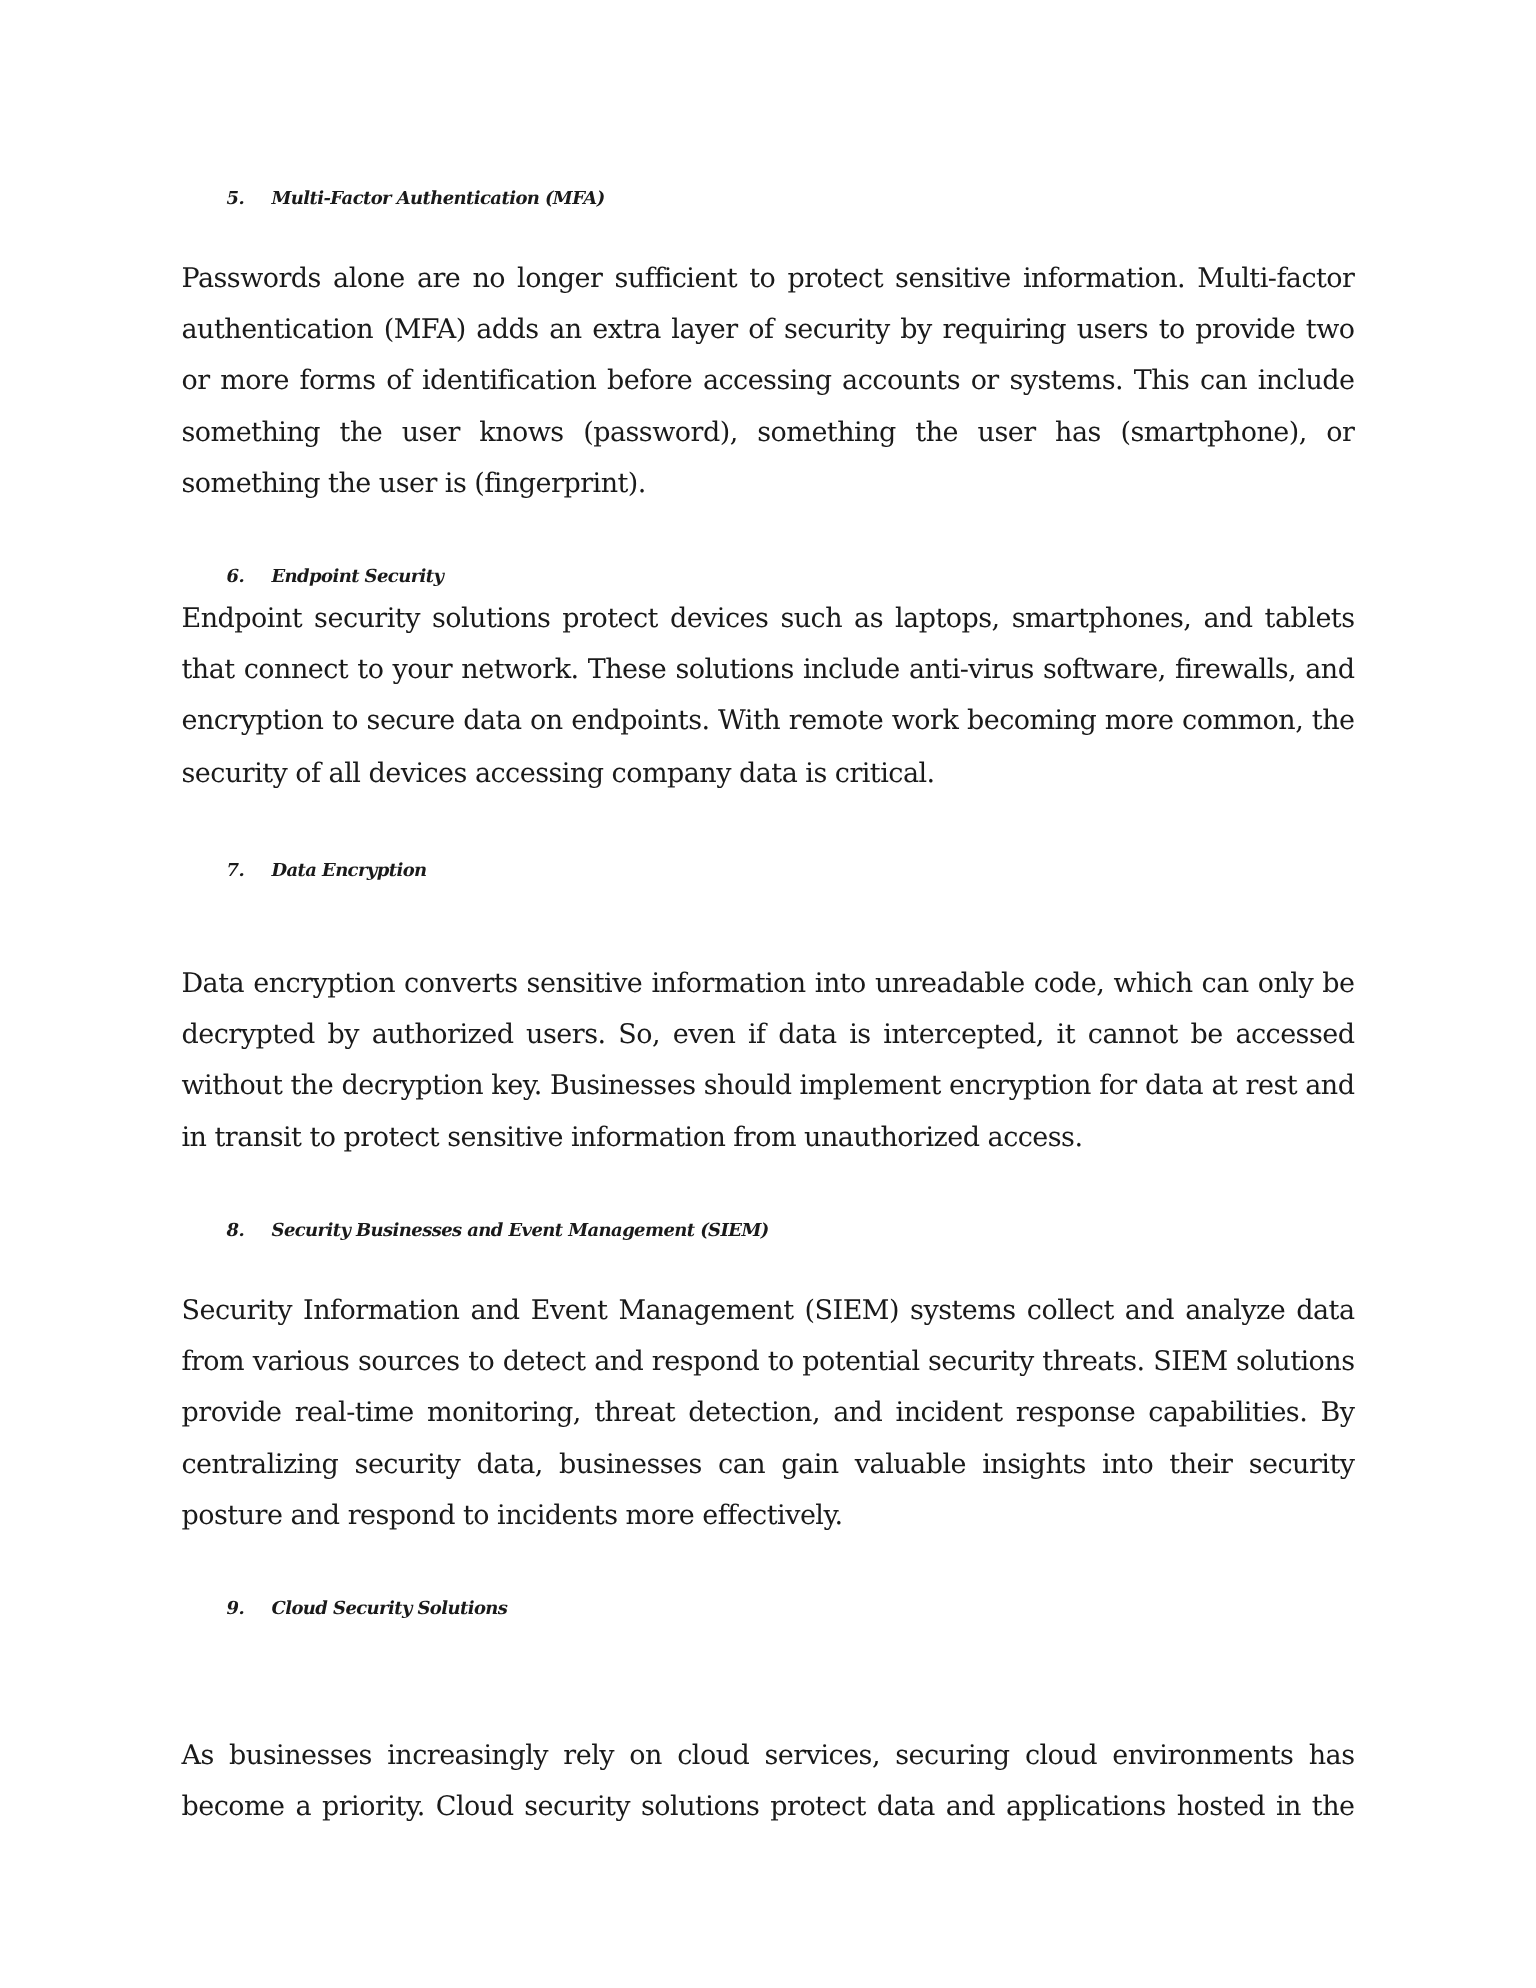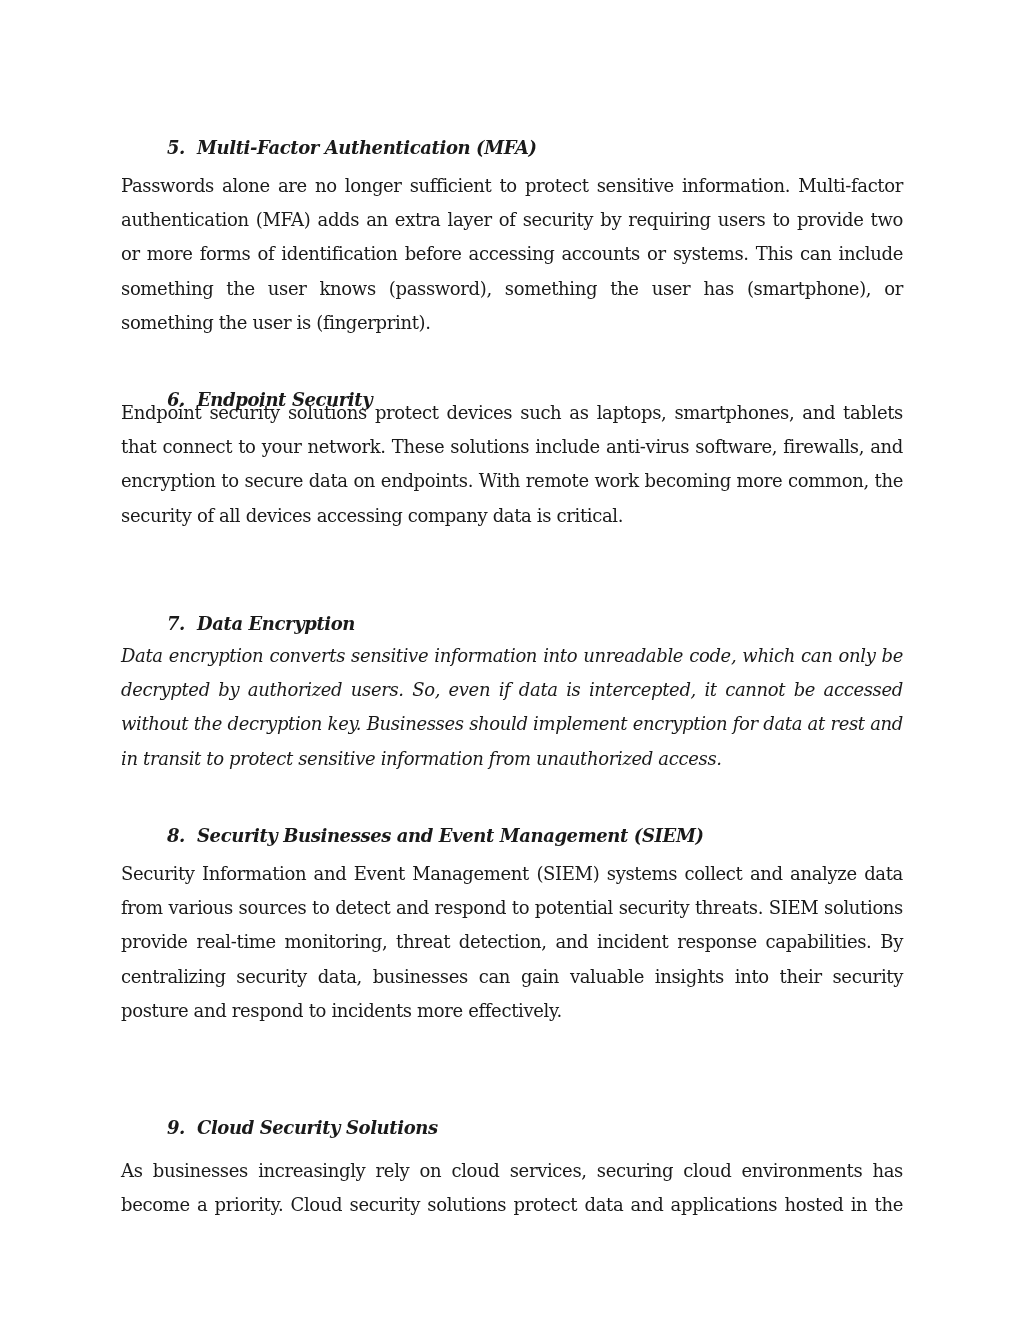--- a/index.html
+++ b/index.html
@@ -1,37 +1,37 @@
 <!DOCTYPE html>
 <html><head>
   <meta charset="utf-8">
   <style>
     html, body { margin: 0; padding: 0; background: #ffffff; }
     body { width: 1024px; height: 1325px; position: relative; overflow: hidden;
            font-family: "DejaVu Serif", "Liberation Serif", serif; color: #1a1a1a; }
     .page { position: absolute; left: 121px; top: 0; width: 782px; }
-    .heading { position: absolute; left: 30px; margin: 16px; font-weight: bold; font-style: italic;
-               font-size: 18px; line-height: 24px; white-space: nowrap; letter-spacing: -0.4px; }
+    .heading { position: absolute; left: 30px; margin: 0; font-weight: bold; font-style: italic;
+               font-size: 12px; line-height: 24px; white-space: nowrap; letter-spacing: -0.4px; }
     .heading .num { display: inline-block; width: 30px; }
     .para { position: absolute; left: 0; width: 782px; margin: 0; font-size: 18px;
             line-height: 34.2px; text-align: justify; letter-spacing: -0.35px; word-spacing: 0px; }
   </style>
 </head>
 <body>
 
 <div class="page">
 
   <h2 class="heading" style="top:120px;"><span class="num">5.</span><span>Multi-Factor Authentication (MFA)</span></h2>
   <p class="para" style="top:169px;">Passwords alone are no longer sufficient to protect sensitive information. Multi-factor authentication (MFA) adds an extra layer of security by requiring users to provide two or more forms of identification before accessing accounts or systems. This can include something the user knows (password), something the user has (smartphone), or something the user is (fingerprint).</p>
 
   <h2 class="heading" style="top:372px;"><span class="num">6.</span><span>Endpoint Security</span></h2>
   <p class="para" style="top:396px;">Endpoint security solutions protect devices such as laptops, smartphones, and tablets that connect to your network. These solutions include anti-virus software, firewalls, and encryption to secure data on endpoints. With remote work becoming more common, the security of all devices accessing company data is critical.</p>
 
-  <h2 class="heading" style="top:596px;"><span class="num">7.</span><span>Data Encryption</span></h2>
-  <p class="para" style="top:639px;font-style:italic;">Data encryption converts sensitive information into unreadable code, which can only be decrypted by authorized users. So, even if data is intercepted, it cannot be accessed without the decryption key. Businesses should implement encryption for data at rest and in transit to protect sensitive information from unauthorized access.</p>
+  <h2 class="heading" style="top:568px;"><span class="num">7.</span><span>Data Encryption</span></h2>
+  <p class="para" style="top:639px;">Data encryption converts sensitive information into unreadable code, which can only be decrypted by authorized users. So, even if data is intercepted, it cannot be accessed without the decryption key. Businesses should implement encryption for data at rest and in transit to protect sensitive information from unauthorized access.</p>
 
   <h2 class="heading" style="top:808px;"><span class="num">8.</span><span>Security Businesses and Event Management (SIEM)</span></h2>
   <p class="para" style="top:857px;">Security Information and Event Management (SIEM) systems collect and analyze data from various sources to detect and respond to potential security threats. SIEM solutions provide real-time monitoring, threat detection, and incident response capabilities. By centralizing security data, businesses can gain valuable insights into their security posture and respond to incidents more effectively.</p>
 
-  <h2 class="heading" style="top:1100px;"><span class="num">9.</span><span>Cloud Security Solutions</span></h2>
+  <h2 class="heading" style="top:1060px;"><span class="num">9.</span><span>Cloud Security Solutions</span></h2>
   <p class="para" style="top:1154px; text-align-last: justify;">As businesses increasingly rely on cloud services, securing cloud environments has become a priority. Cloud security solutions protect data and applications hosted in the</p>
 
 </div>
 
 </body></html>

